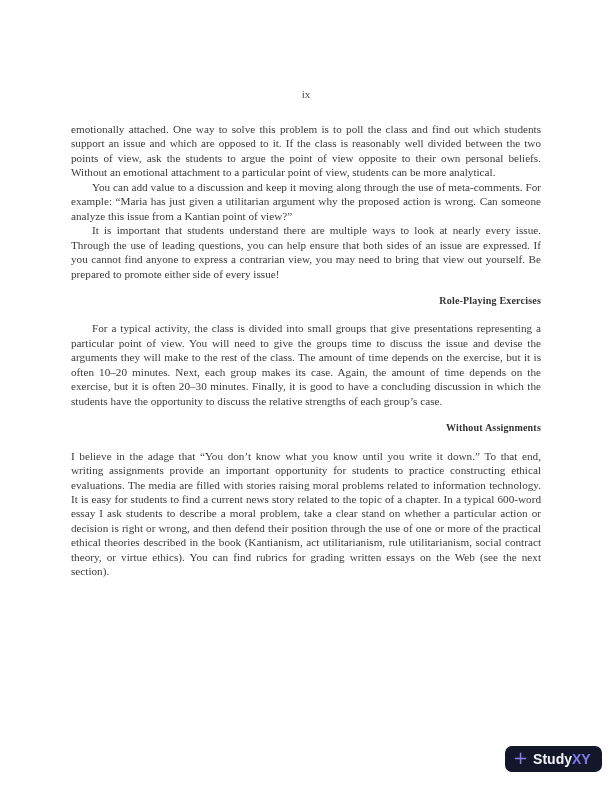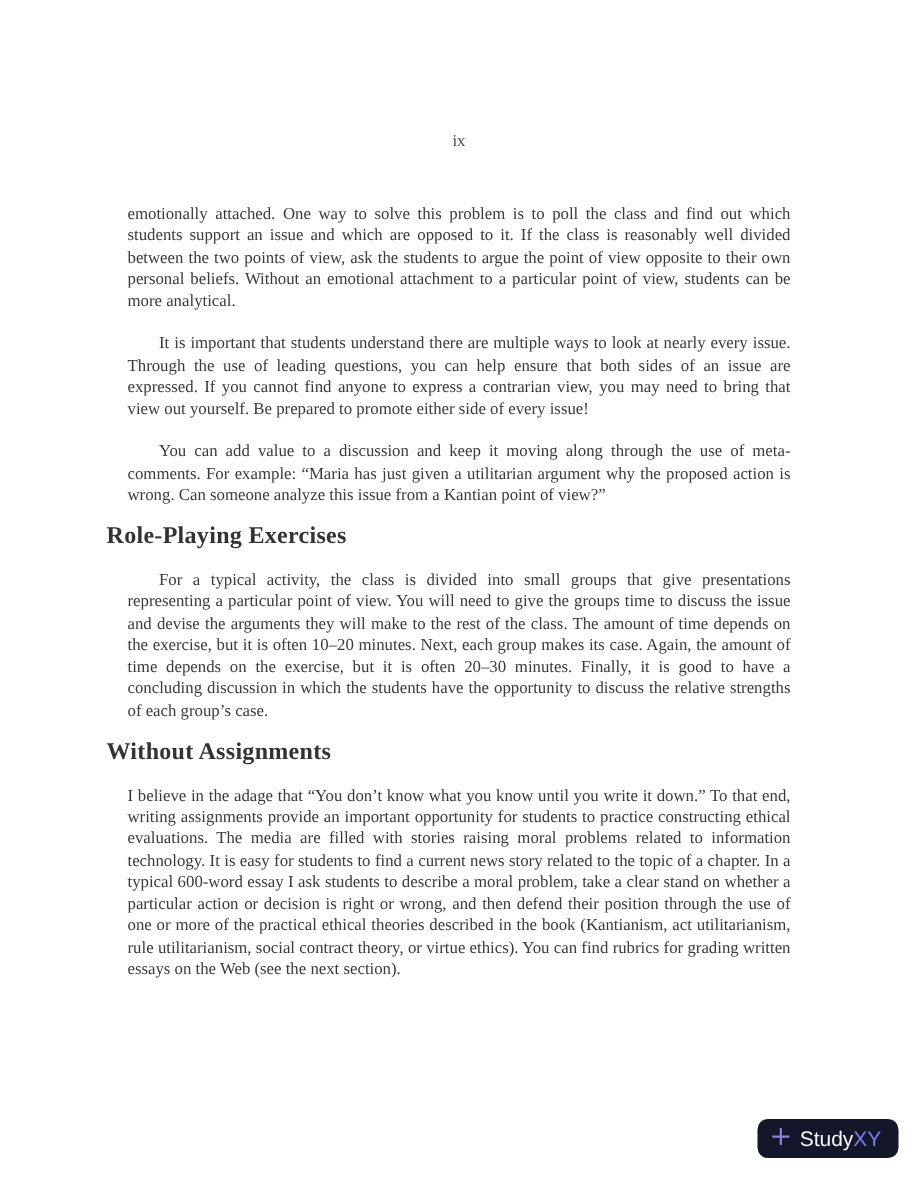--- a/index.html
+++ b/index.html
@@ -28,32 +28,32 @@
   .content {
     position: absolute;
     top: 122px;
     left: 71px;
     width: 470px;
     font-size: 11.2px;
     line-height: 14.45px;
     text-align: justify;
   }
   .content p {
-    margin: 14px;
+    margin: 0;
     font-family: Liberation Serif, serif;
   }
   .content p.indent {
     text-indent: 21px;
   }
   .content h2 {
-    font-size: 16px;
+    font-size: 10px;
     font-weight: bold;
     color: #333333;
     margin: 13px 0 13px 0;
-    text-align: left;
+    text-align: right;
     letter-spacing: 0.2px;
   }
   .brand-badge {
     position: absolute;
     left: 505px;
     top: 746px;
     height: 26px;
     padding: 0 11px 0 8px;
     background: #14162a;
     border-radius: 7px;
@@ -67,41 +67,41 @@
     color: #8a7fe8;
     font-family: "DejaVu Sans", sans-serif;
     font-size: 18px;
     font-weight: 400;
     line-height: 1;
     margin-top: -2px;
   }
   .brand-text {
     font-family: "Liberation Sans", "DejaVu Sans", sans-serif;
     font-size: 14px;
-    font-weight: normal;
+    font-weight: bold;
     line-height: 1;
     white-space: nowrap;
   }
   .brand-study { color: #f5f6fa; }
   .brand-xy { color: #7f7aea; }
 </style>
 </head>
 <body>
 
 <div class="page">
 
   <div class="page-number">ix</div>
 
   <div class="content">
 
     <p>emotionally attached. One way to solve this problem is to poll the class and find out which students support an issue and which are opposed to it. If the class is reasonably well divided between the two points of view, ask the students to argue the point of view opposite to their own personal beliefs. Without an emotional attachment to a particular point of view, students can be more analytical.</p>
 
+    <p class="indent">You can add value to a discussion and keep it moving along through the use of meta-comments. For example: “Maria has just given a utilitarian argument why the proposed action is wrong. Can someone analyze this issue from a Kantian point of view?”</p>
+
     <p class="indent">It is important that students understand there are multiple ways to look at nearly every issue. Through the use of leading questions, you can help ensure that both sides of an issue are expressed. If you cannot find anyone to express a contrarian view, you may need to bring that view out yourself. Be prepared to promote either side of every issue!</p>
-
-    <p class="indent">You can add value to a discussion and keep it moving along through the use of meta-comments. For example: “Maria has just given a utilitarian argument why the proposed action is wrong. Can someone analyze this issue from a Kantian point of view?”</p>
 
     <h2>Role-Playing Exercises</h2>
 
 
     <p class="indent">For a typical activity, the class is divided into small groups that give presentations representing a particular point of view. You will need to give the groups time to discuss the issue and devise the arguments they will make to the rest of the class. The amount of time depends on the exercise, but it is often 10–20 minutes. Next, each group makes its case. Again, the amount of time depends on the exercise, but it is often 20–30 minutes. Finally, it is good to have a concluding discussion in which the students have the opportunity to discuss the relative strengths of each group’s case.</p>
 
     <h2>Without Assignments</h2>
 
     <p>I believe in the adage that “You don’t know what you know until you write it down.” To that end, writing assignments provide an important opportunity for students to practice constructing ethical evaluations. The media are filled with stories raising moral problems related to information technology. It is easy for students to find a current news story related to the topic of a chapter. In a typical 600-word essay I ask students to describe a moral problem, take a clear stand on whether a particular action or decision is right or wrong, and then defend their position through the use of one or more of the practical ethical theories described in the book (Kantianism, act utilitarianism, rule utilitarianism, social contract theory, or virtue ethics). You can find rubrics for grading written essays on the Web (see the next section).</p>
 

